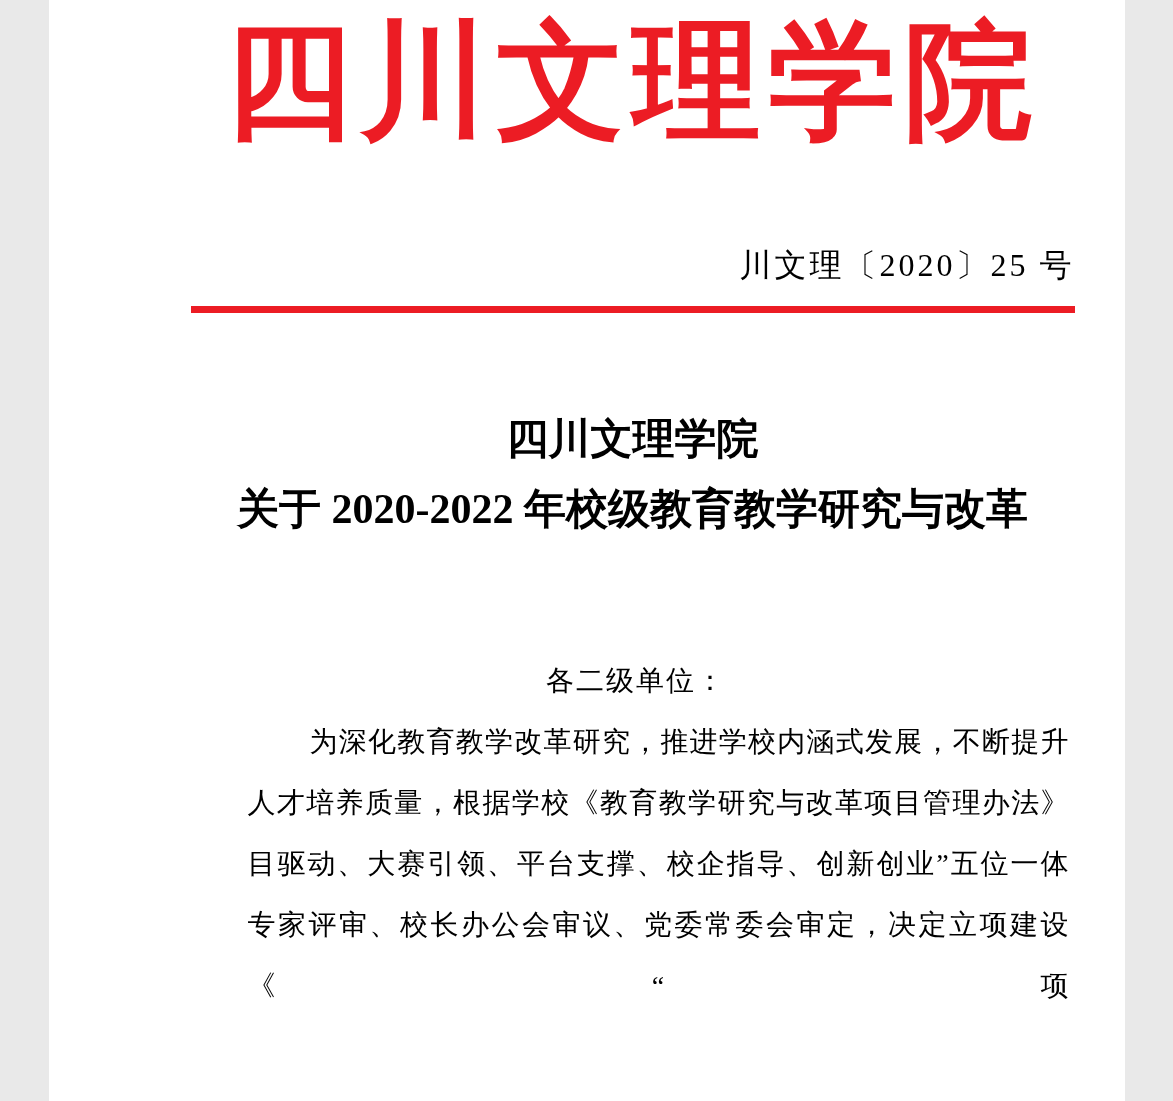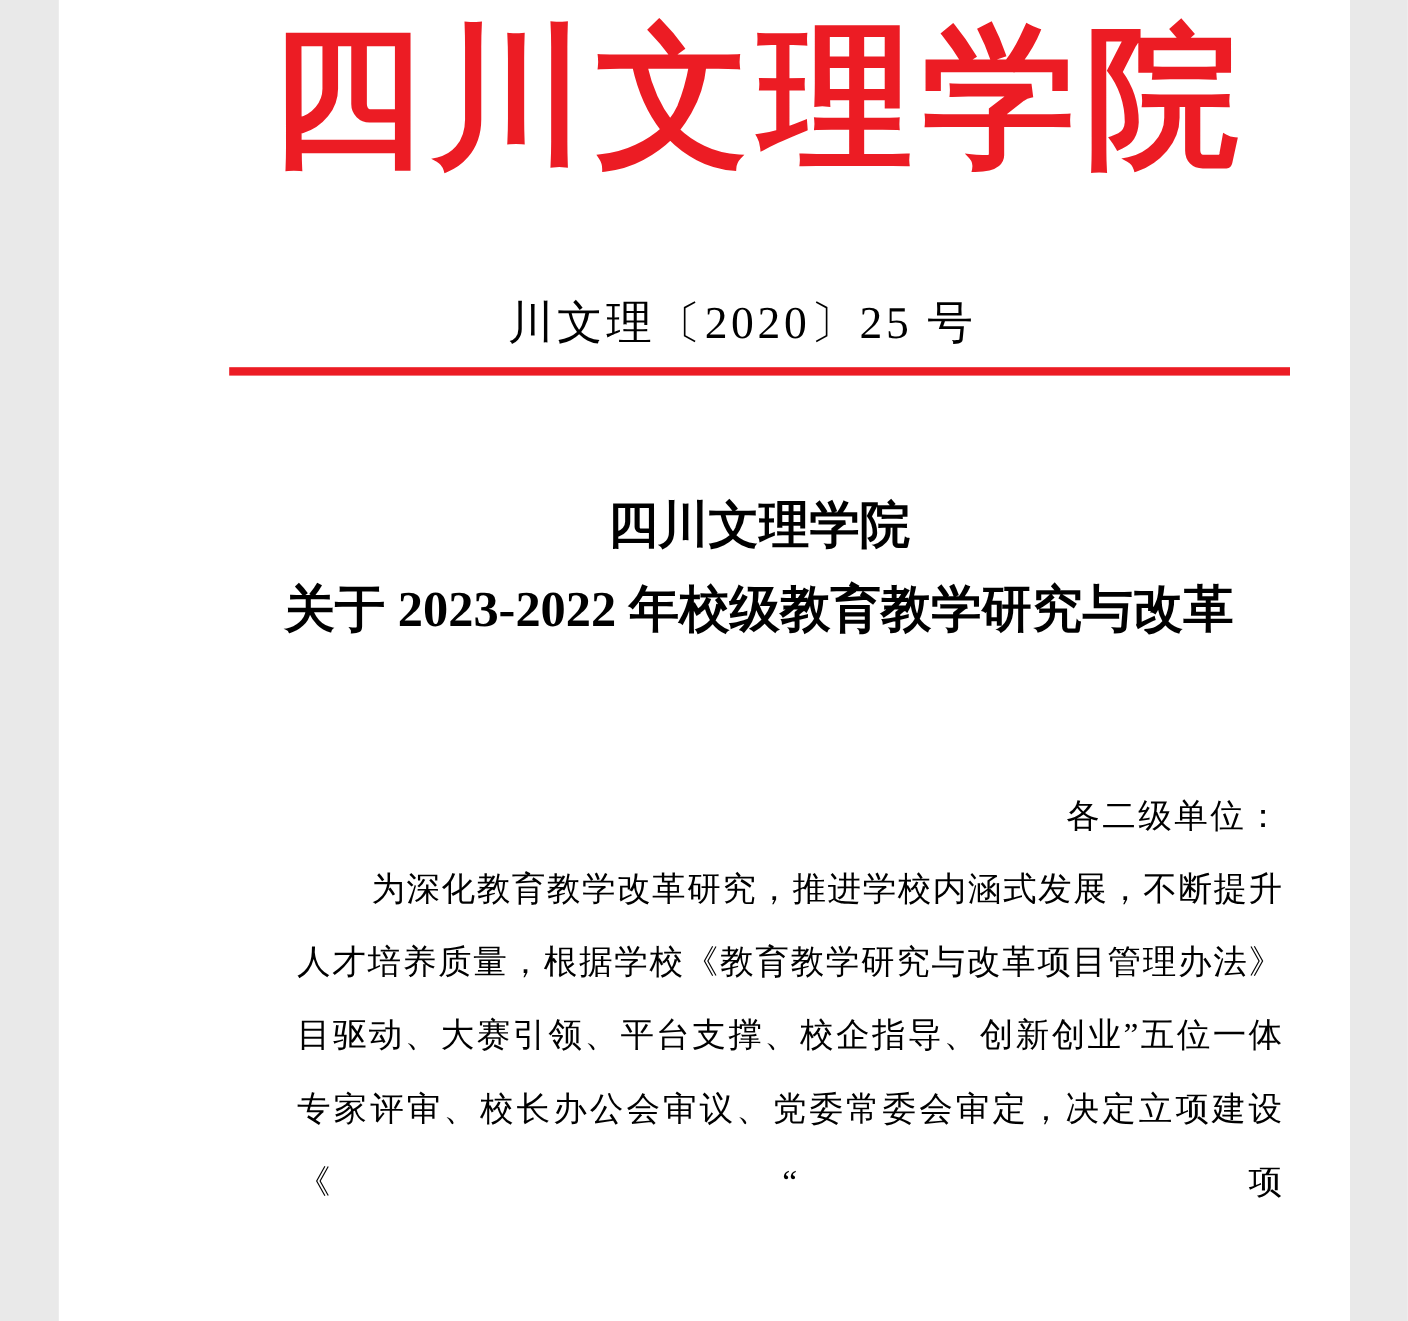--- a/index.html
+++ b/index.html
@@ -25,24 +25,24 @@
     text-align: center;
     font-size: 128px;
     font-weight: bold;
     letter-spacing: 8px;
     color: #ec1c24;
     white-space: nowrap;
   }
   .doc-number {
     position: absolute;
     top: 244px;
-    left: 128px;
+    left: 142px;
     width: 884px;
-    text-align: center;
-    font-size: 38px;
+    text-align: right;
+    font-size: 32px;
     letter-spacing: 3px;
     color: #000000;
     white-space: nowrap;
   }
   .red-rule {
     position: absolute;
     top: 306px;
     left: 142px;
     width: 884px;
     height: 7px;
@@ -65,21 +65,21 @@
   .body-block {
     position: absolute;
     top: 650px;
     left: 155px;
     width: 865px;
     font-size: 28px;
     line-height: 61px;
     color: #000000;
   }
   .salutation {
-    text-align: right;
+    text-align: center;
     letter-spacing: 2px;
     white-space: nowrap;
   }
   .body-line {
     text-align: justify;
     text-align-last: justify;
     margin-left: 44px;
     -moz-text-align-last: justify;
   }
   .body-line.indent { text-indent: 62px; }
@@ -90,21 +90,21 @@
 <div class="page">
 
   <div class="org-name">四川文理学院</div>
 
   <div class="doc-number">川文理〔2020〕25 号</div>
 
   <div class="red-rule"></div>
 
   <div class="title-block">
     <div class="title-line">四川文理学院</div>
-    <div class="title-line">关于 2023-2022 年校级教育教学研究与改革</div>
+    <div class="title-line">关于 2020-2022 年校级教育教学研究与改革</div>
   </div>
 
   <div class="body-block">
     <div class="salutation">各二级单位：</div>
     <div class="body-line indent">为深化教育教学改革研究，推进学校内涵式发展，不断提升</div>
     <div class="body-line">人才培养质量，根据学校《教育教学研究与改革项目管理办法》</div>
     <div class="body-line">目驱动、大赛引领、平台支撑、校企指导、创新创业”五位一体</div>
     <div class="body-line">专家评审、校长办公会审议、党委常委会审定，决定立项建设《“项</div>
   </div>
 

